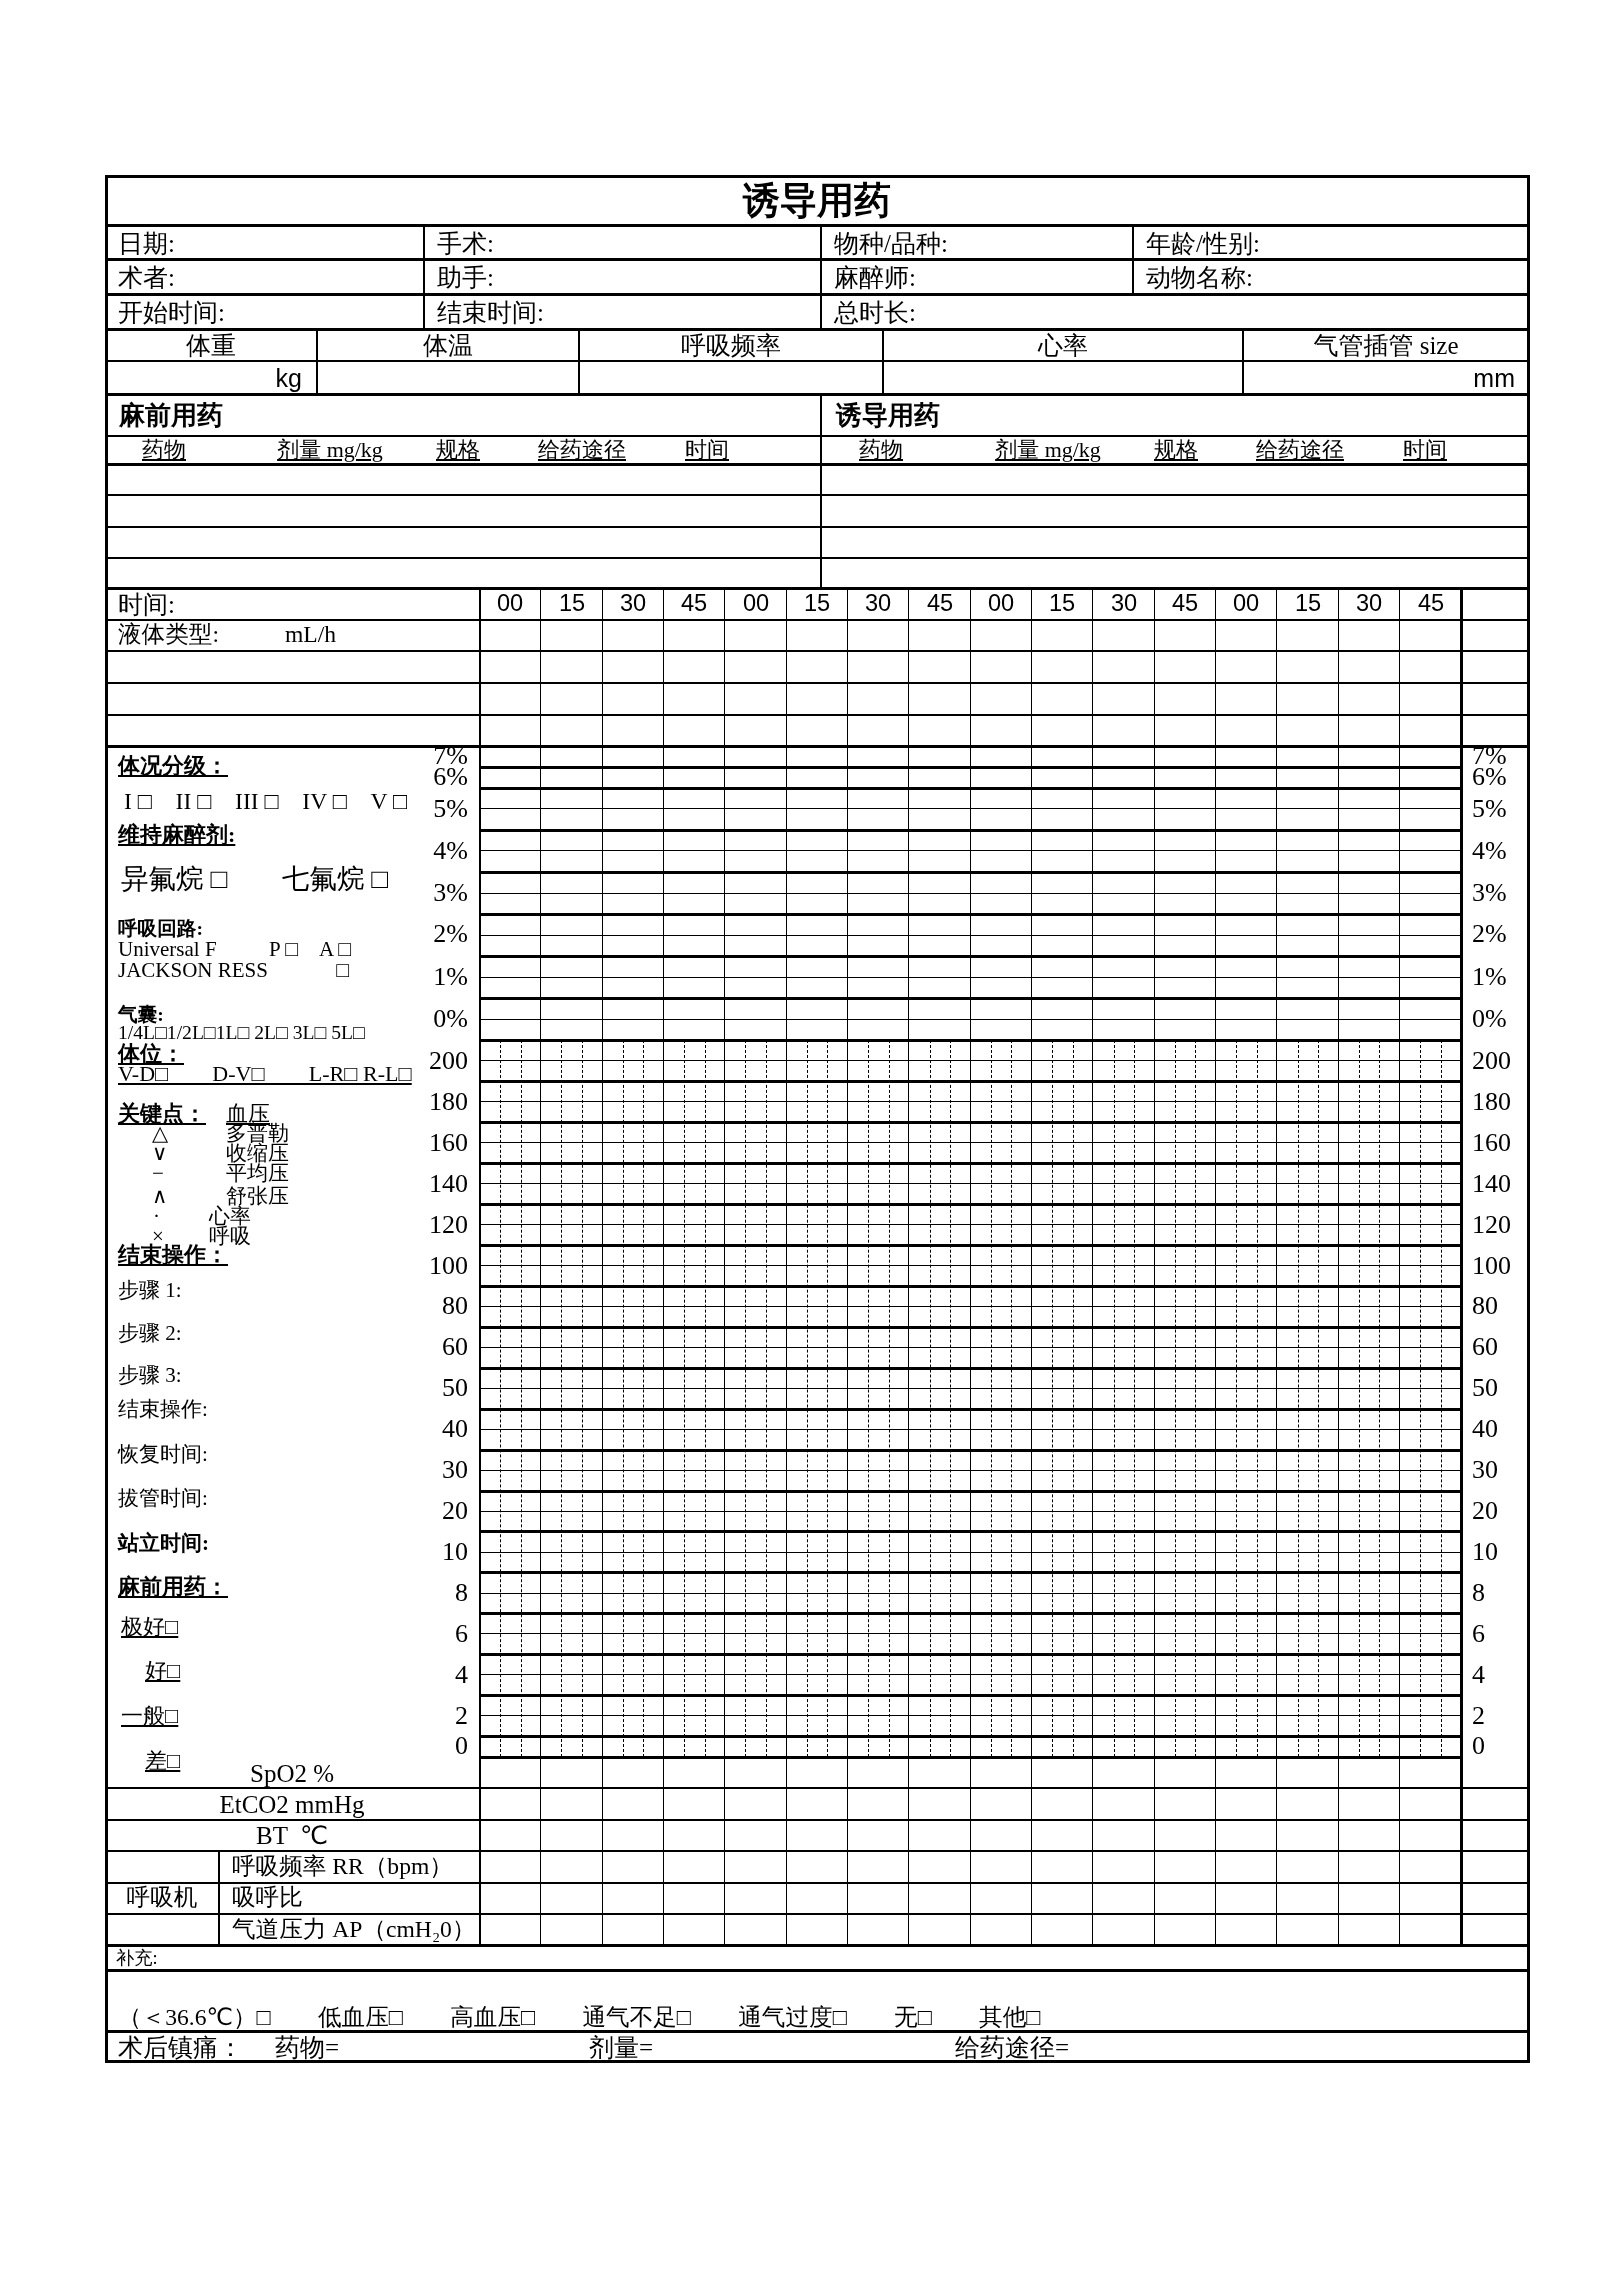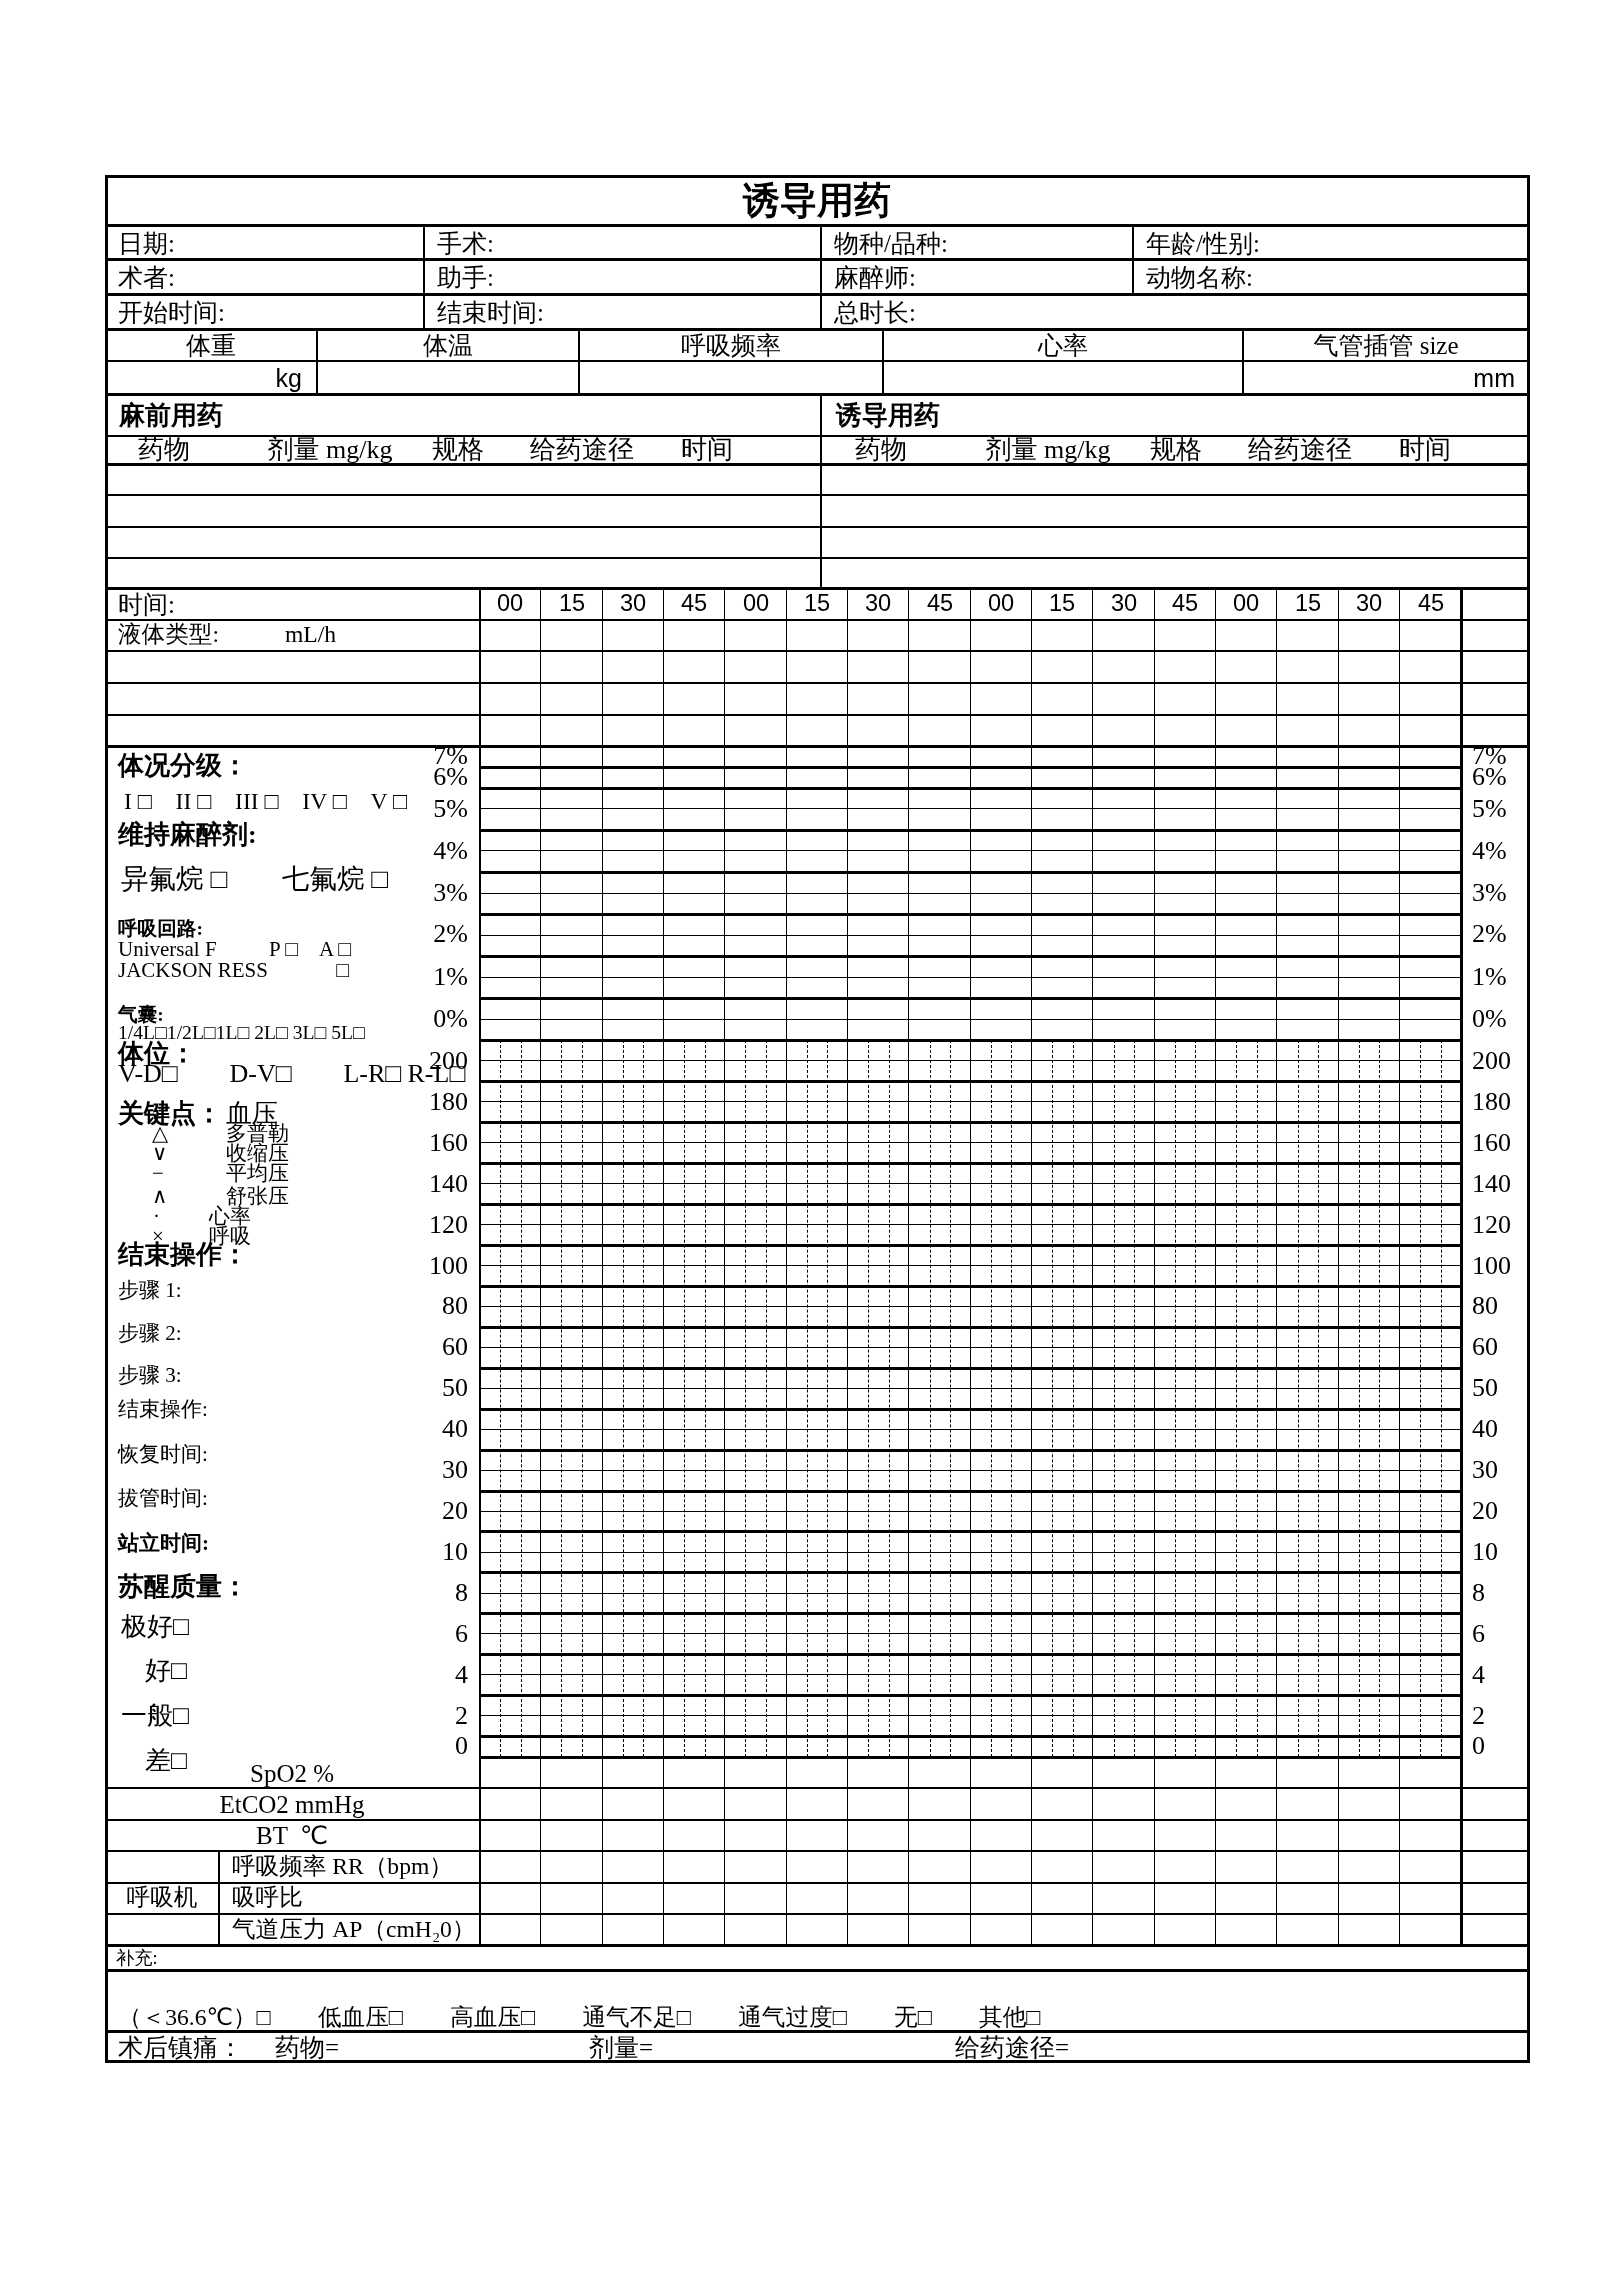--- a/index.html
+++ b/index.html
@@ -10,21 +10,21 @@
   .t{position:absolute;white-space:pre;line-height:1;}
   .c{transform:translate(-50%,-50%);} 
   .ml{transform:translate(0,-50%);}   
   .mr{transform:translate(-100%,-50%);}
   .bold{font-weight:bold;}
   .sans{font-family:"Liberation Sans","DejaVu Sans",sans-serif;}
   .hline{position:absolute;background:#000;}
   .vline{position:absolute;background:#000;}
   .vdash{position:absolute;border-left:1.3px dashed #000;width:0;}
   .title{font-size:37px;font-weight:bold;font-family:"Liberation Sans","DejaVu Sans",sans-serif;}
-  .f38{font-size:25px;} .f36{font-size:23.6px;} .f34{font-size:26px;} .f32{font-size:21px;}
+  .f38{font-size:25px;} .f36{font-size:23.6px;} .f34{font-size:22px;text-decoration:underline;} .f32{font-size:21px;}
   .f30{font-size:19.6px;} .f28{font-size:18.3px;} .f42{font-size:27.5px;} .f40{font-size:26px;}
 </style>
 </head>
 <body>
 
 <div class="page">
   <div class="sheet"></div>
 
 <div class="t c title" style="left: 817px; top: 200px;">诱导用药</div>
     <div class="hline" style="left: 105px; top: 224px; width: 1425px; height: 2.6px;"></div>
@@ -484,21 +484,21 @@
     <div class="t ml f32" style="left: 152px; top: 1236px;">×</div>
     <div class="t ml f32" style="left: 209px; top: 1236px;">呼吸</div>
     <div class="t ml f34 bold" style="left: 118px; top: 1255px;">结束操作：</div>
     <div class="t ml f32" style="left: 118px; top: 1290px;">步骤 1:</div>
     <div class="t ml f32" style="left: 118px; top: 1333px;">步骤 2:</div>
     <div class="t ml f32" style="left: 118px; top: 1375px;">步骤 3:</div>
     <div class="t ml f32" style="left: 118px; top: 1409px;">结束操作:</div>
     <div class="t ml f32" style="left: 118px; top: 1454px;">恢复时间:</div>
     <div class="t ml f32" style="left: 118px; top: 1498px;">拔管时间:</div>
     <div class="t ml f32" style="left: 118px; top: 1543px; font-weight: bold;">站立时间:</div>
-    <div class="t ml f34 bold" style="left: 118px; top: 1587px;">苏醒质量：</div>
+    <div class="t ml f34 bold" style="left: 118px; top: 1587px;">麻前用药：</div>
     <div class="t ml f34" style="left: 121px; top: 1627px;">极好□</div>
     <div class="t ml f34" style="left: 145px; top: 1671px;">好□</div>
     <div class="t ml f34" style="left: 121px; top: 1716px;">一般□</div>
     <div class="t ml f34" style="left: 145px; top: 1761px;">差□</div>
     <div class="t c f38" style="left: 292px; top: 1773px;">SpO2 %</div>
     <div class="vline" style="left: 479px; top: 1757px; width: 2px; height: 31px;"></div>
     <div class="vline" style="left: 540px; top: 1757px; width: 1.3px; height: 31px;"></div>
     <div class="vline" style="left: 602px; top: 1757px; width: 1.3px; height: 31px;"></div>
     <div class="vline" style="left: 663px; top: 1757px; width: 1.3px; height: 31px;"></div>
     <div class="vline" style="left: 724px; top: 1757px; width: 1.3px; height: 31px;"></div>

